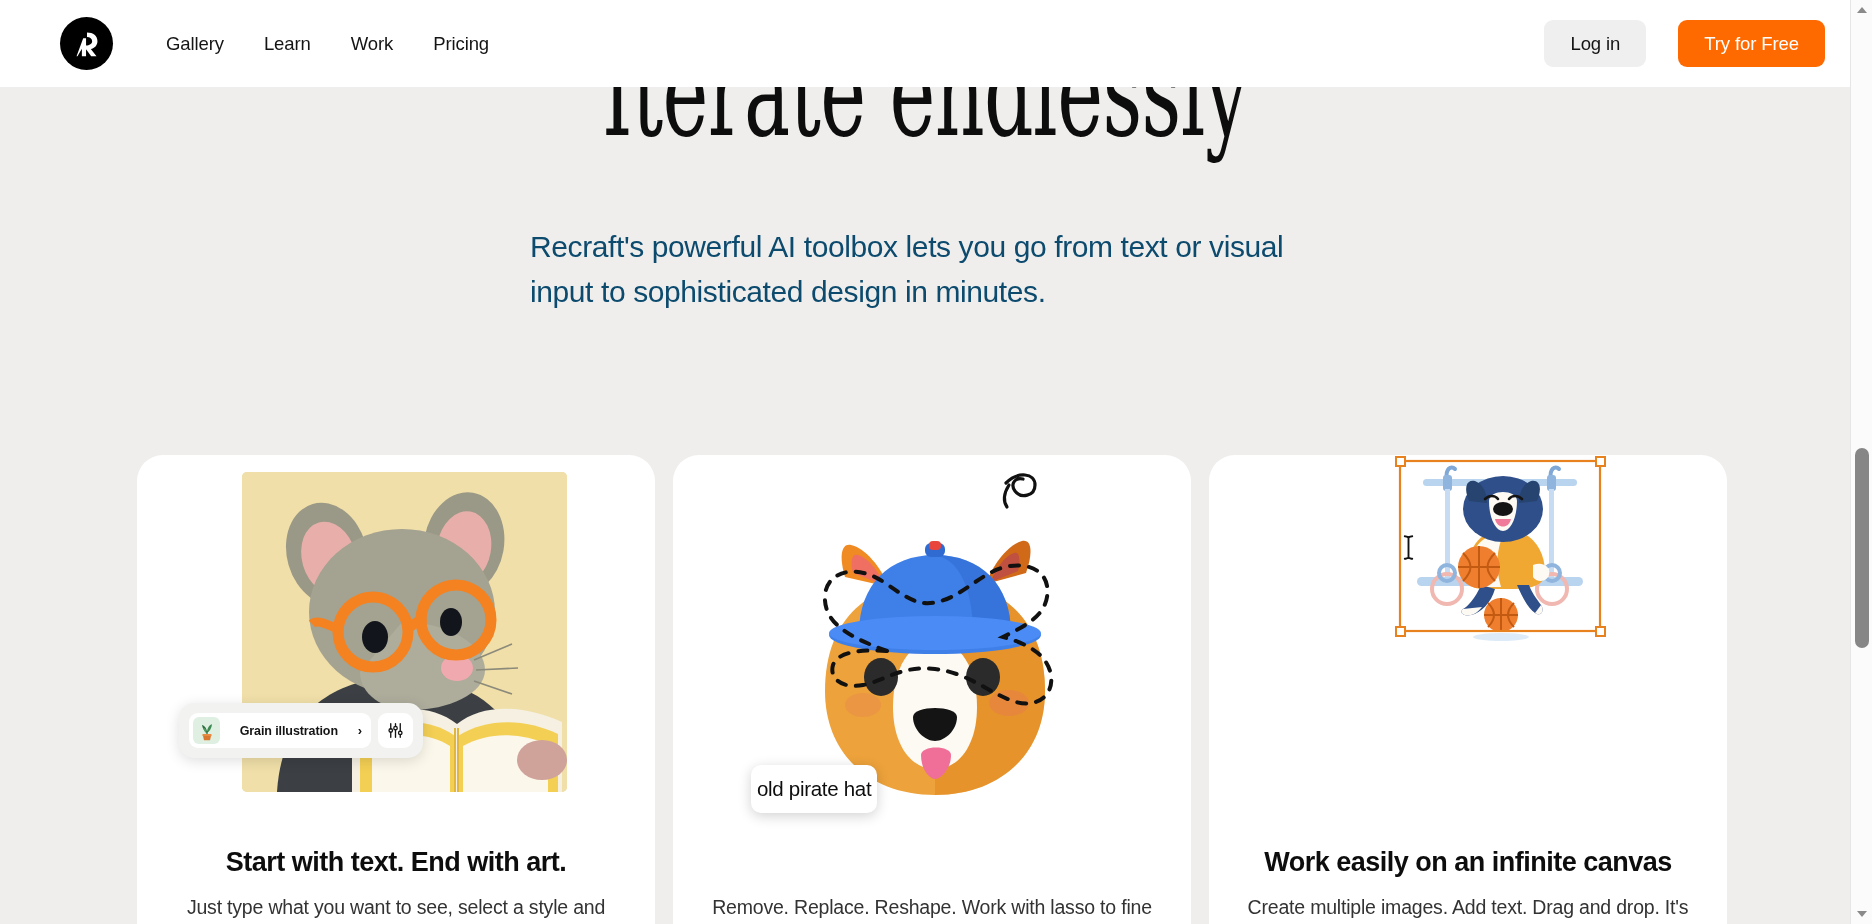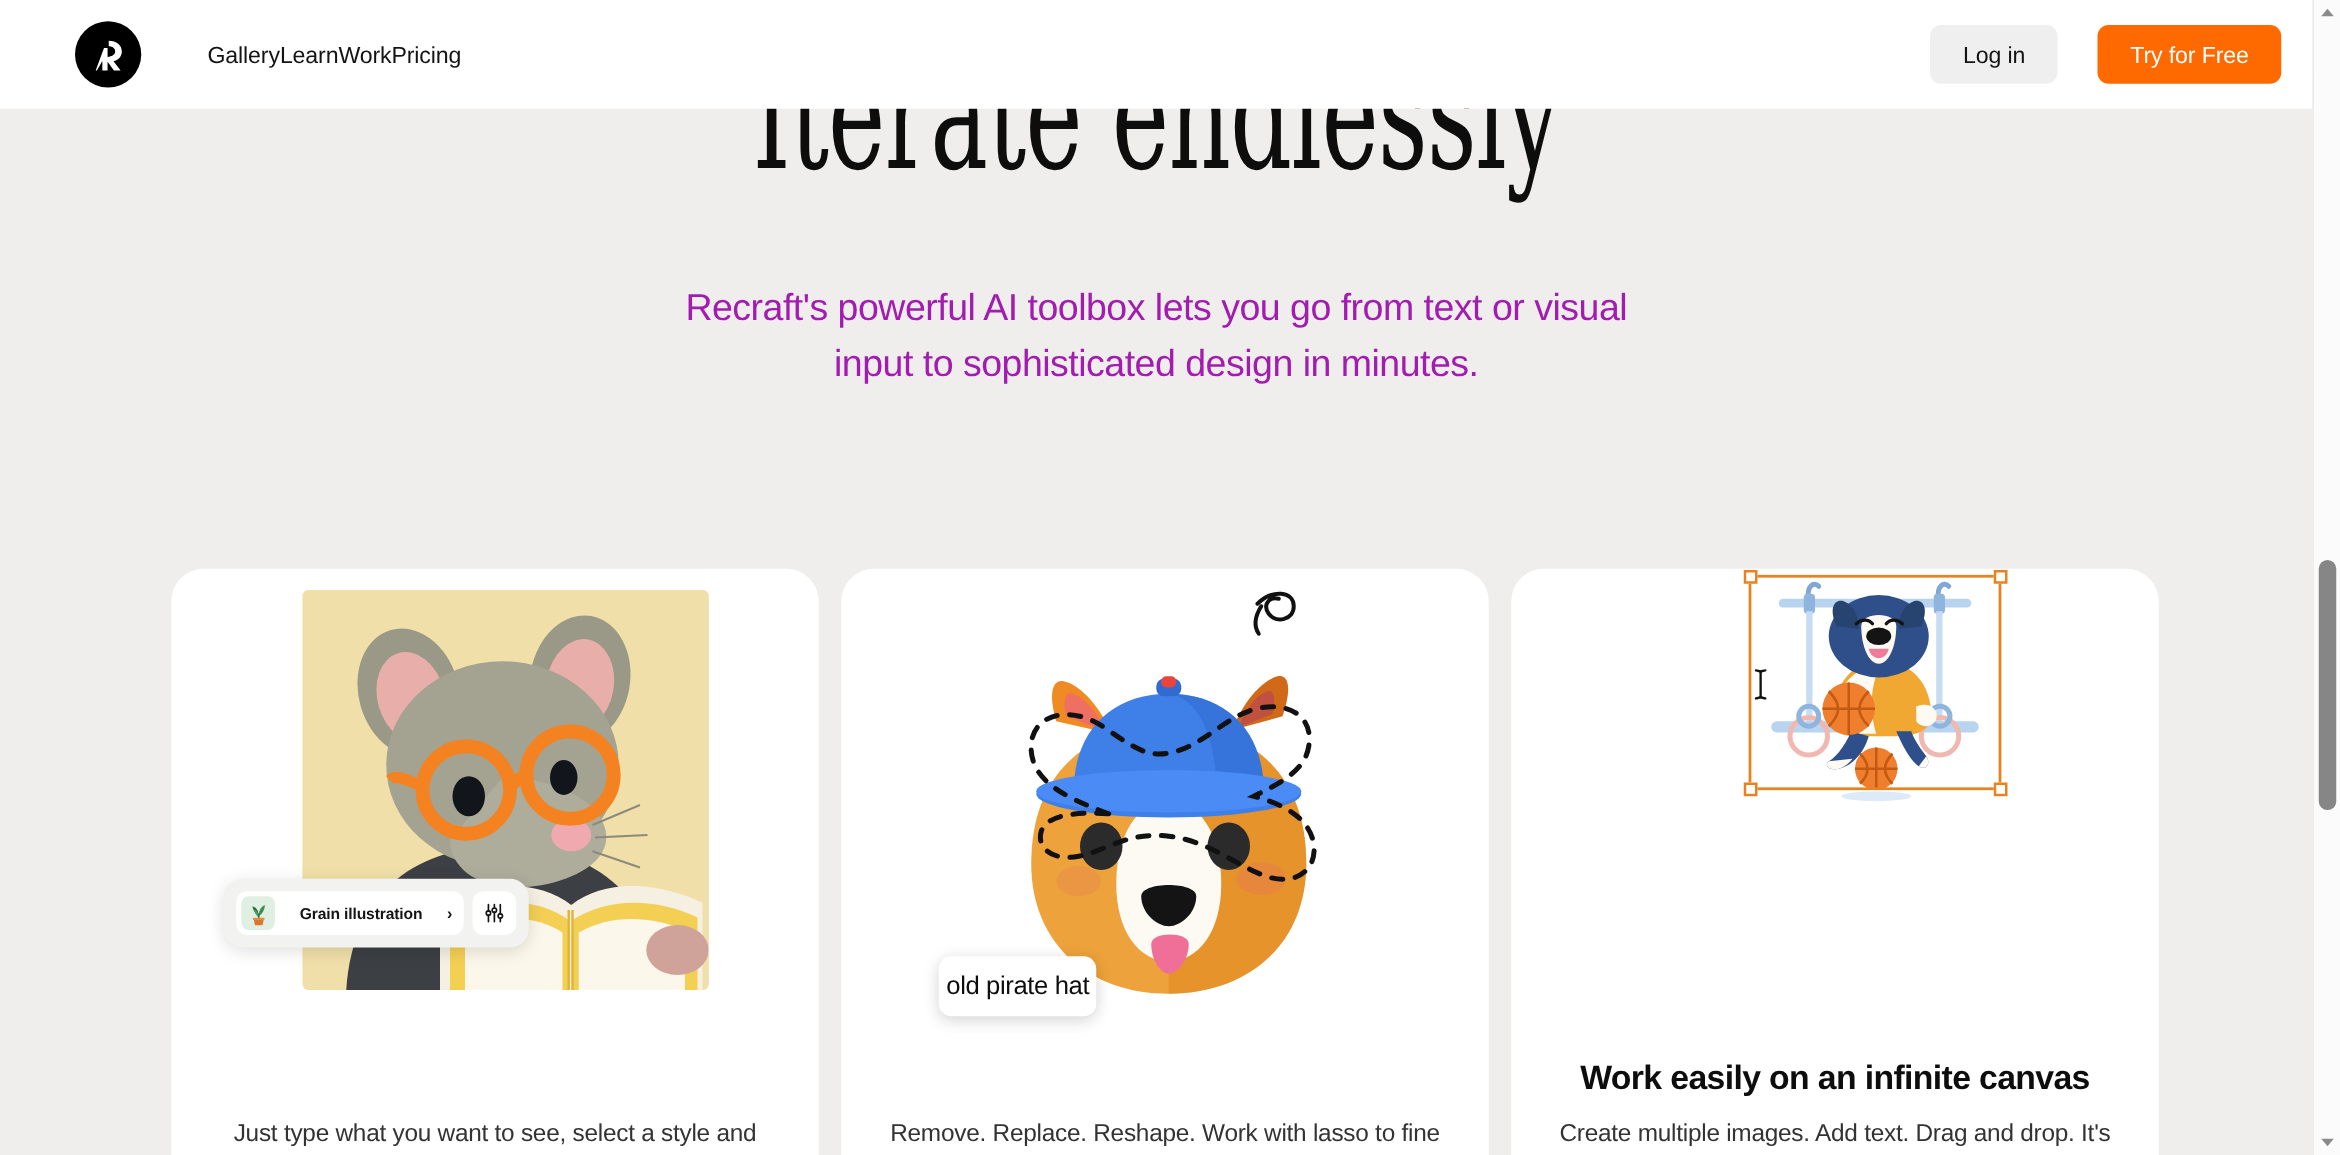--- a/index.html
+++ b/index.html
@@ -35,21 +35,21 @@
 
   #logo {
     width: 53px; height: 53px;
     border-radius: 50%;
     background: #000000;
     display: flex; align-items: center; justify-content: center;
     flex: 0 0 auto;
     margin-right: 53px;
   }
 
-  #nav { display: flex; align-items: center; }
+  #nav { display: flex; align-items: center; gap: 40px; }
   .nav-link {
     font-size: 18.5px;
     color: #141414;
     letter-spacing: -0.1px;
     cursor: pointer;
     white-space: nowrap;
   }
 
   #header-actions {
     margin-left: auto;
@@ -106,24 +106,23 @@
     transform-origin: center top;
     white-space: nowrap;
   }
 
   #hero-sub {
     position: absolute;
     top: 165px;
     left: 50%;
     transform: translateX(-50%);
     width: 790px;
-    text-align: center;
     font-size: 30px;
     line-height: 45px;
-    color: #a21caf;
+    color: #0c4a6e;
     letter-spacing: -0.4px;
   }
 
   
   #cards {
     position: absolute;
     top: 396px;
     left: 137px;
     width: 1590px;
     display: flex;
@@ -406,20 +405,21 @@
                   </g>
                   <circle cx="6" cy="12" r="2.2" fill="none" stroke="#141414" stroke-width="1.7"></circle>
                   <circle cx="12" cy="9" r="2.2" fill="none" stroke="#141414" stroke-width="1.7"></circle>
                   <circle cx="18" cy="15" r="2.2" fill="none" stroke="#141414" stroke-width="1.7"></circle>
                 </svg>
               </div>
             </div>
           </div>
 
         </div>
+        <div class="card-title">Start with text. End with art.</div>
         <div class="card-desc">Just type what you want to see, select a style and watch your vision appear on the canvas.</div>
       </div>
 
       <div class="card">
         <div class="card-media">
           <div id="dog-wrap">
             <svg viewBox="0 0 518 390" width="518" height="390">
 
               <path d="M333 28 C345 16 362 18 362 30 C362 41 348 44 342 36 C337 29 342 22 350 24" fill="none" stroke="#111" stroke-width="3.2" stroke-linecap="round"></path>
               <path d="M336 30 C331 38 330 46 334 52" fill="none" stroke="#111" stroke-width="3.2" stroke-linecap="round"></path>

